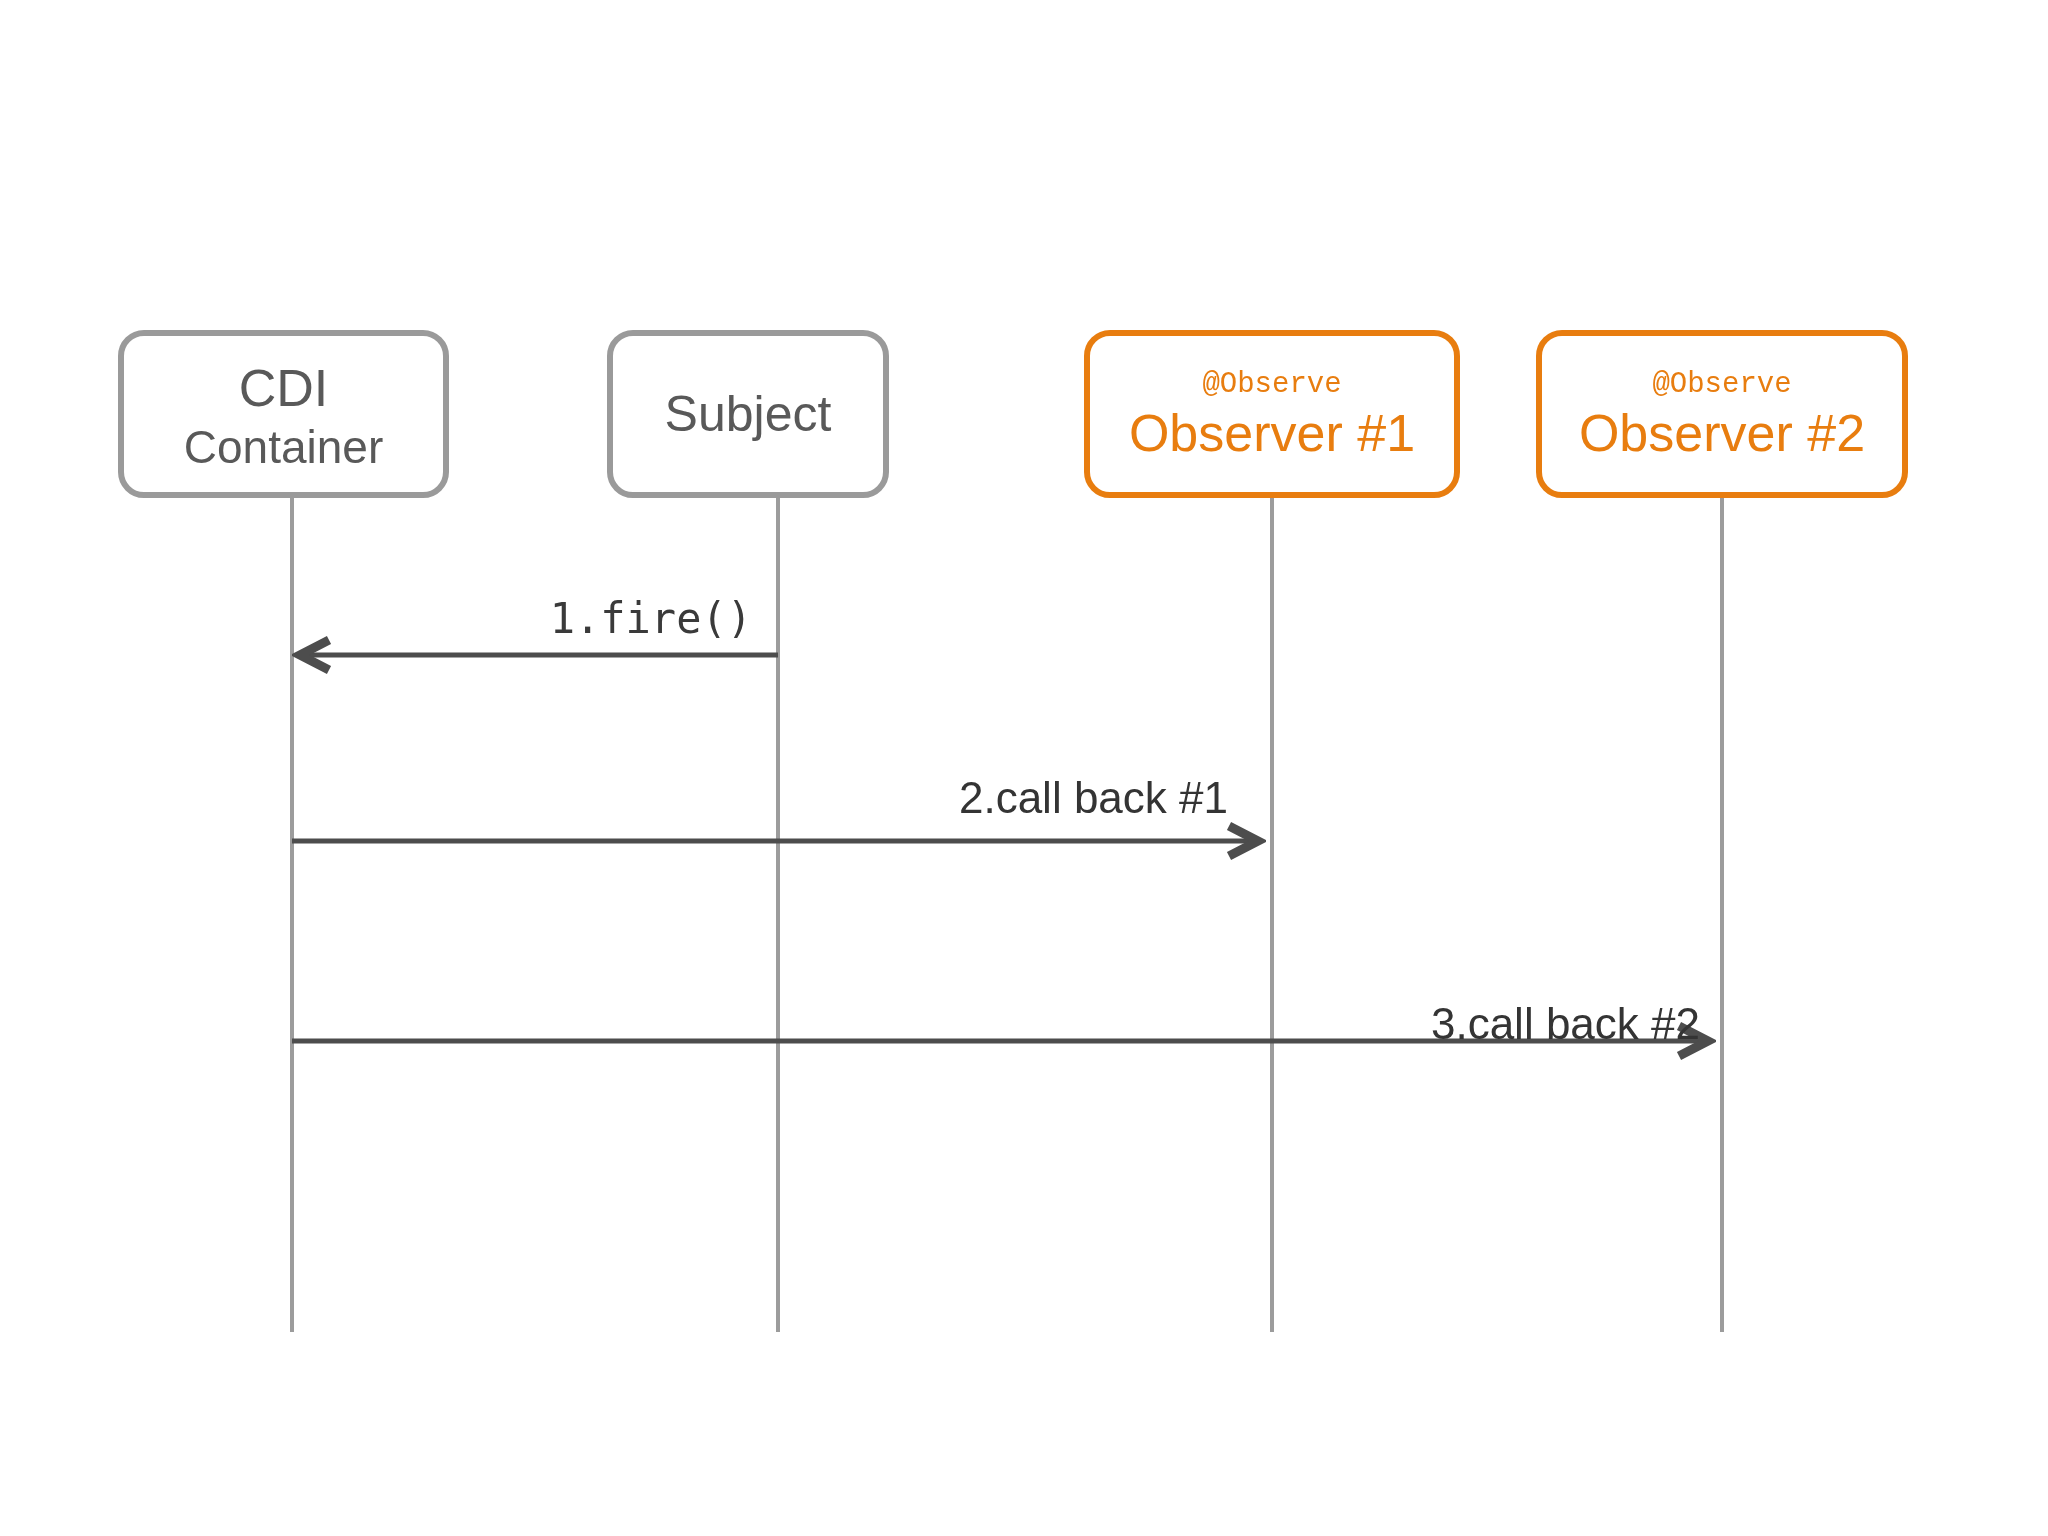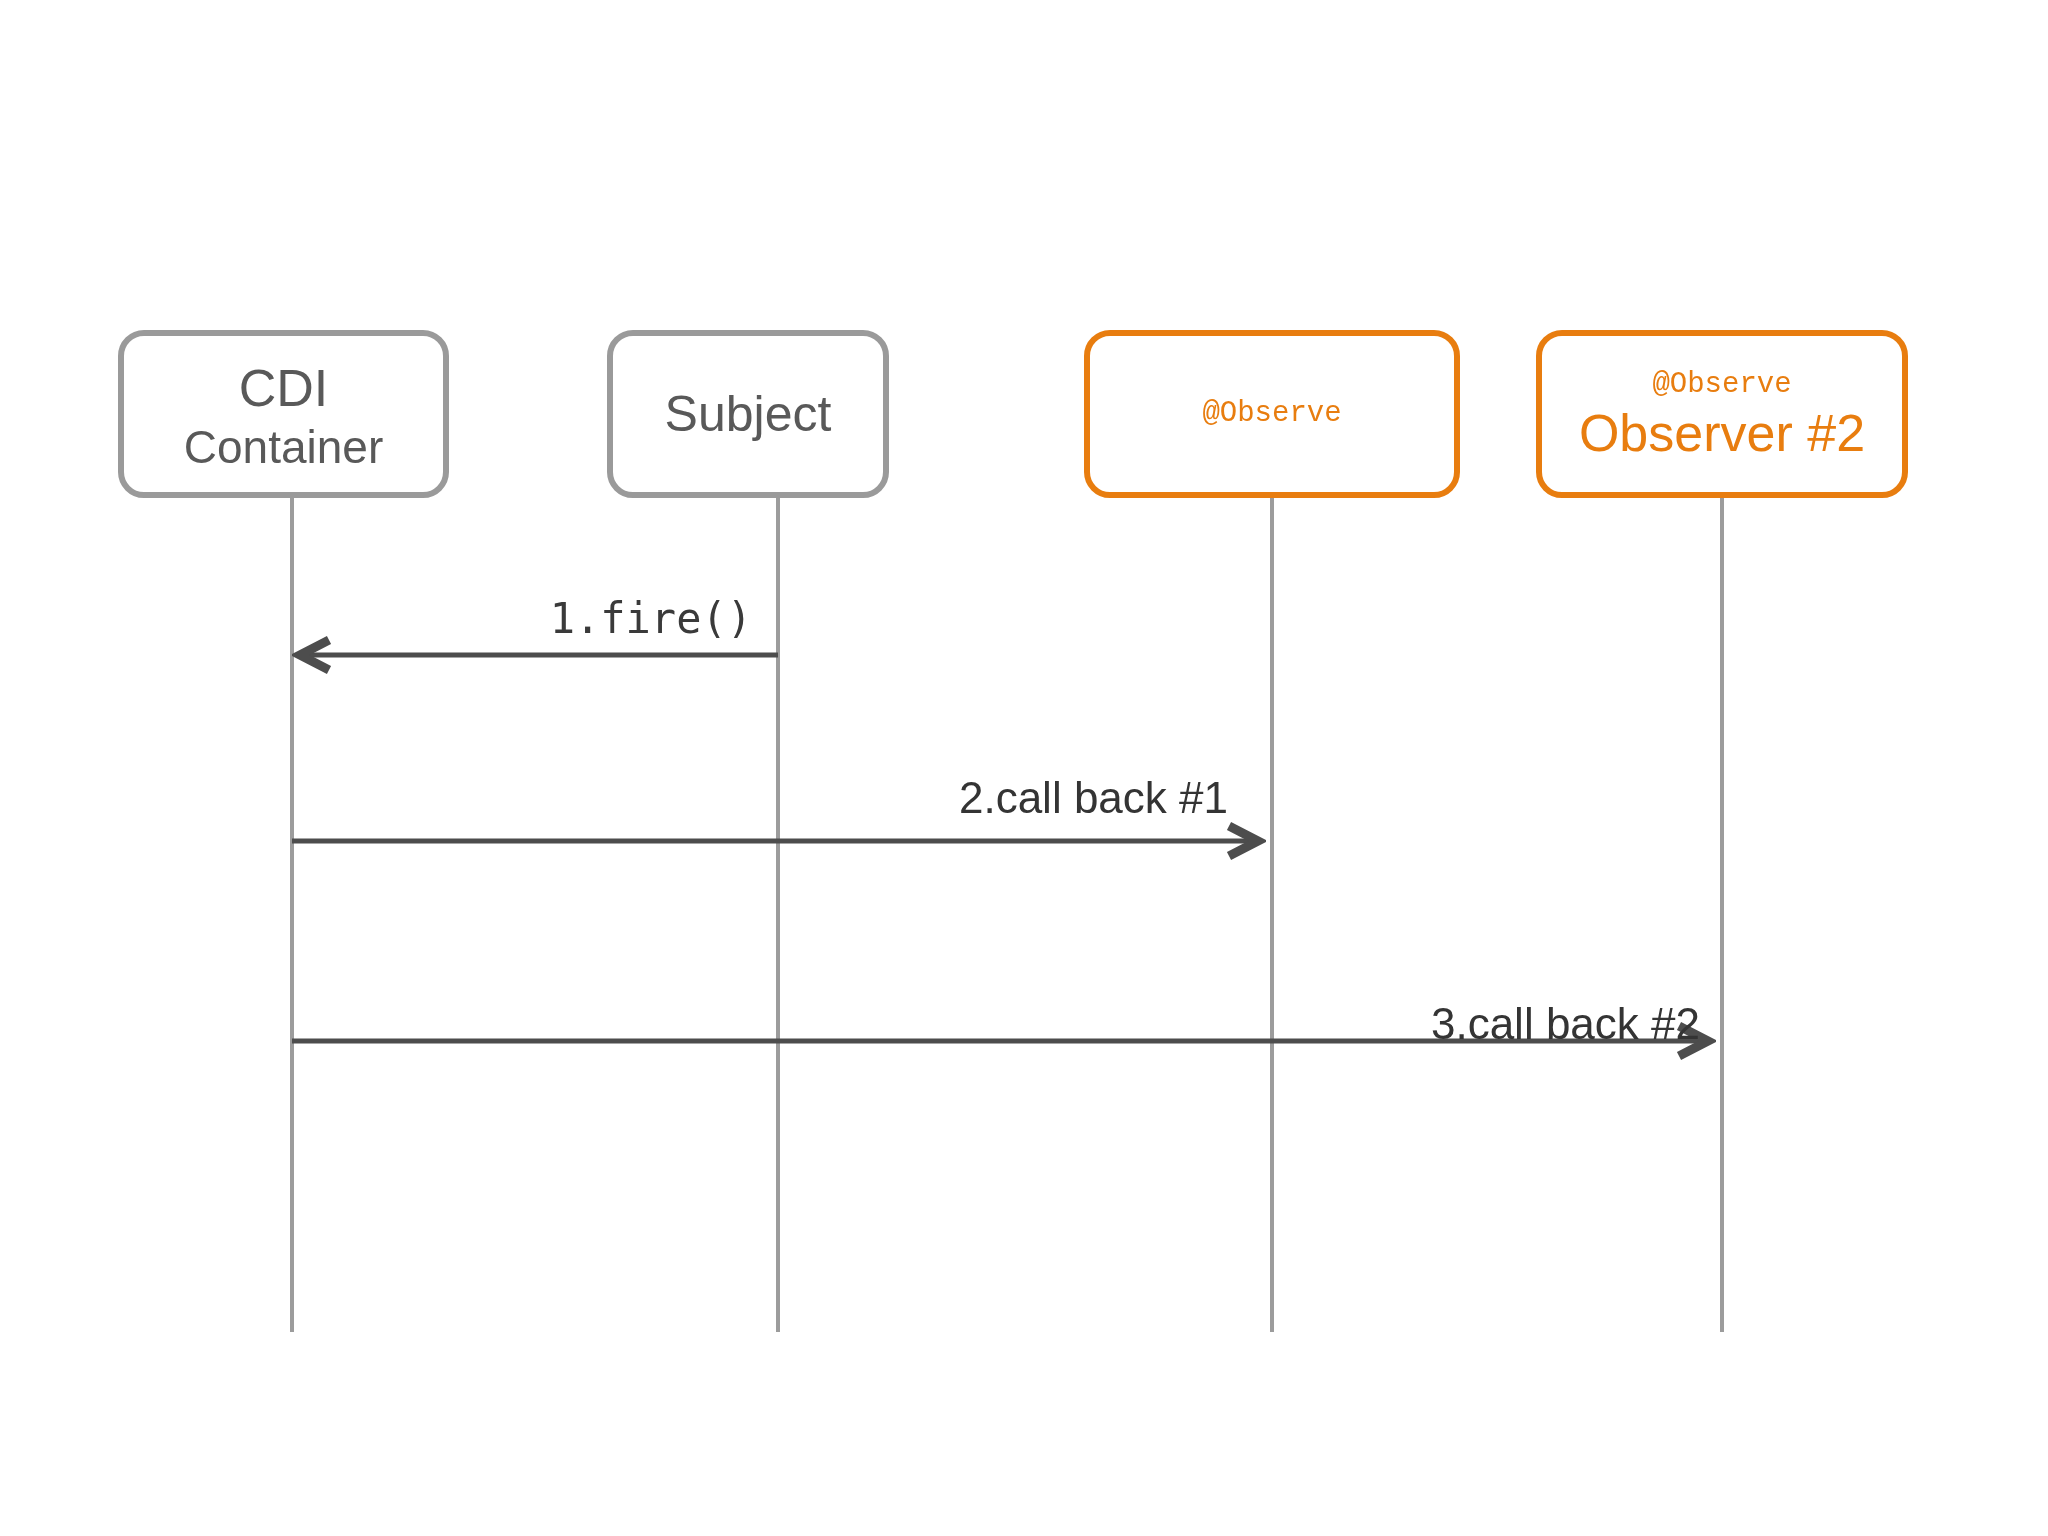--- a/index.html
+++ b/index.html
@@ -126,20 +126,21 @@
     <div class="actor-title">CDI</div>
     <div class="actor-subtitle">Container</div>
   </div>
 
   <div class="actor-box gray box-subject">
     <div class="actor-single">Subject</div>
   </div>
 
   <div class="actor-box orange box-observer1">
     <div class="actor-annotation">@Observe</div>
+    <div class="actor-name">Observer #1</div>
   </div>
 
   <div class="actor-box orange box-observer2">
     <div class="actor-annotation">@Observe</div>
     <div class="actor-name">Observer #2</div>
   </div>
 
   <div class="msg-label mono msg-fire">1.fire()</div>
   <div class="msg-label msg-callback1">2.call back #1</div>
   <div class="msg-label msg-callback2">3.call back #2</div>

